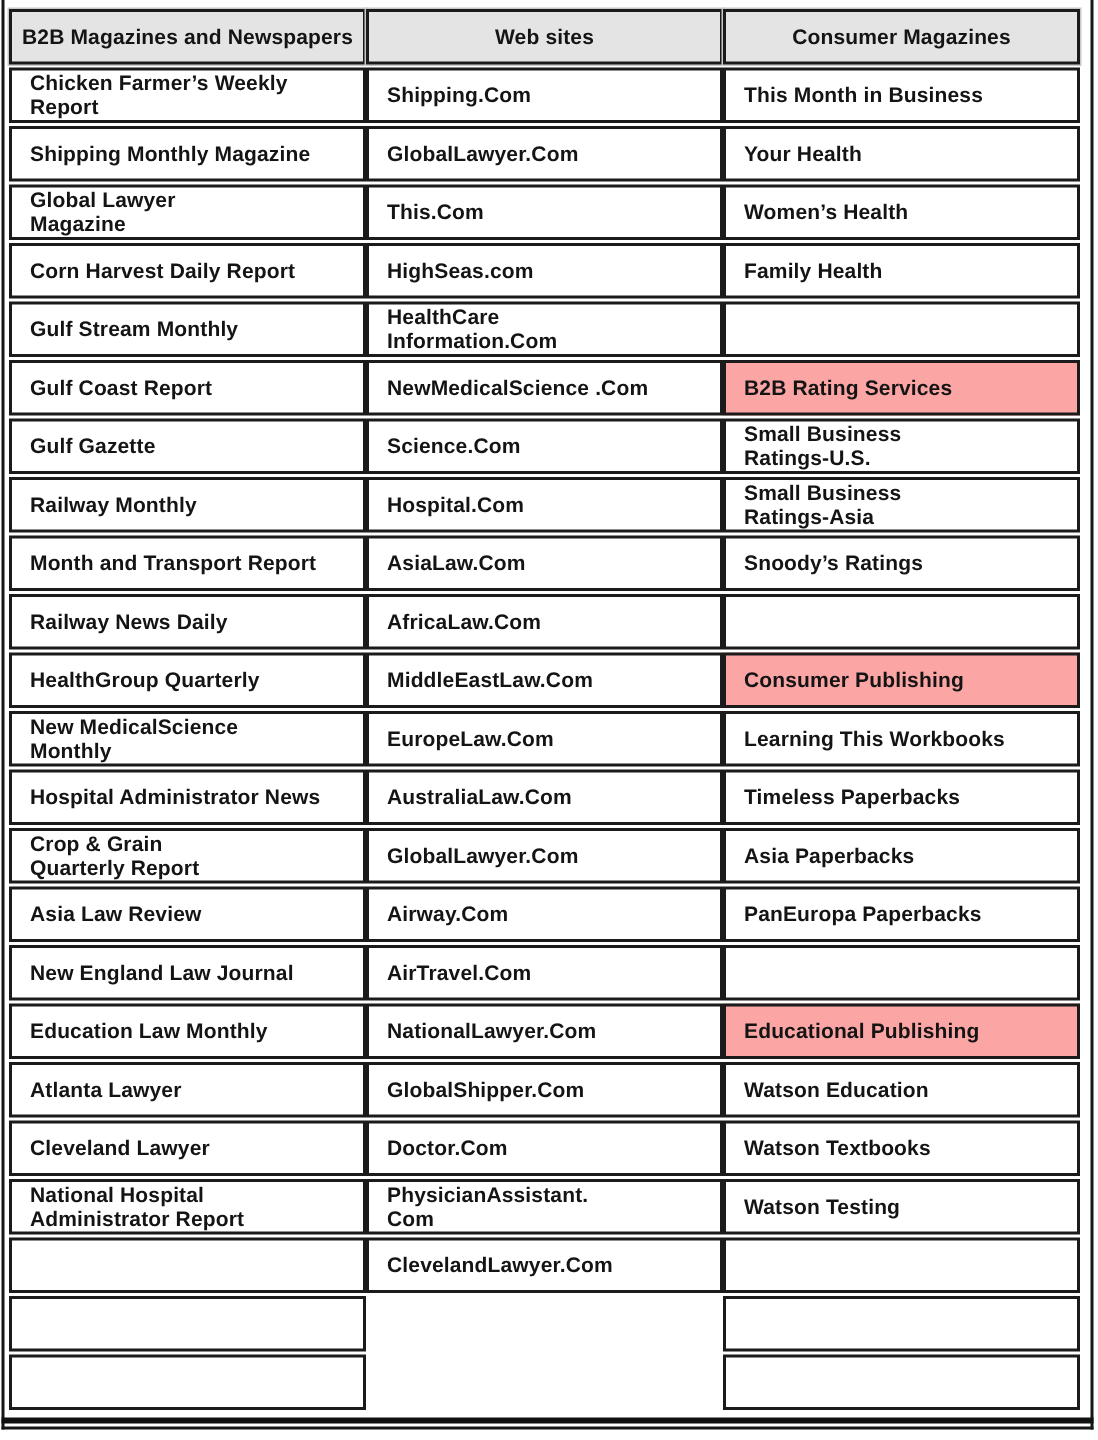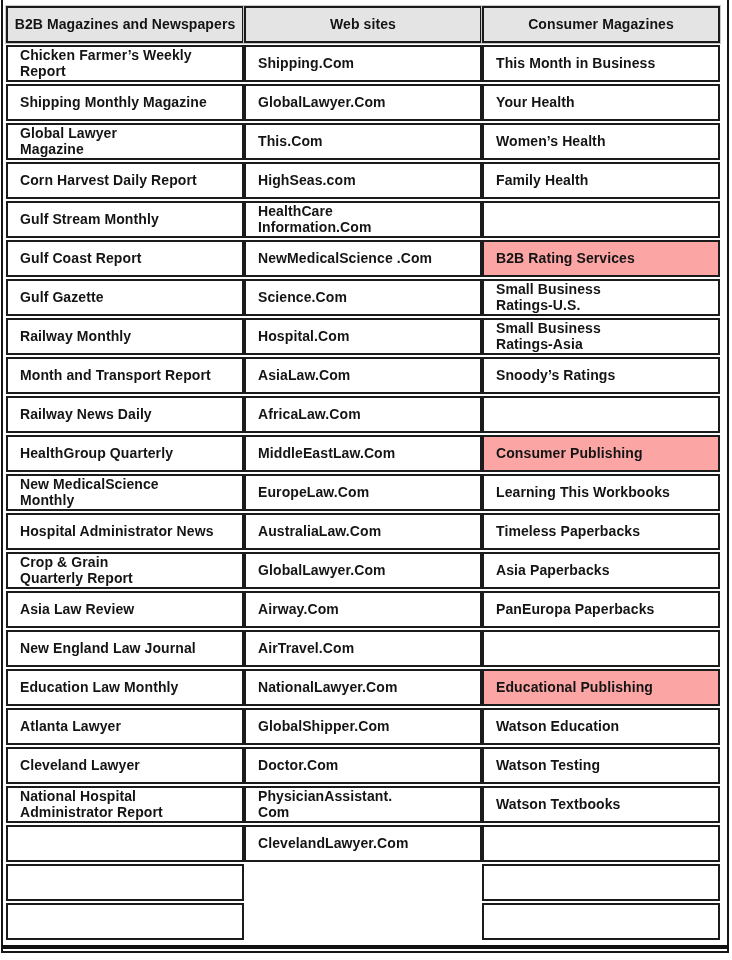--- a/index.html
+++ b/index.html
@@ -157,20 +157,20 @@
         <div class="cell item">Snoody’s Ratings</div>
         <div class="cell empty"></div>
         <div class="cell subheader">Consumer Publishing</div>
         <div class="cell item">Learning This Workbooks</div>
         <div class="cell item">Timeless Paperbacks</div>
         <div class="cell item">Asia Paperbacks</div>
         <div class="cell item">PanEuropa Paperbacks</div>
         <div class="cell empty"></div>
         <div class="cell subheader">Educational Publishing</div>
         <div class="cell item">Watson Education</div>
+        <div class="cell item">Watson Textbooks</div>
         <div class="cell item">Watson Testing</div>
-        <div class="cell item">Watson Textbooks</div>
         <div class="cell empty"></div>
         <div class="cell empty"></div>
         <div class="cell empty"></div>
       </div>
   </div>
 </div>
 
 </body></html>

